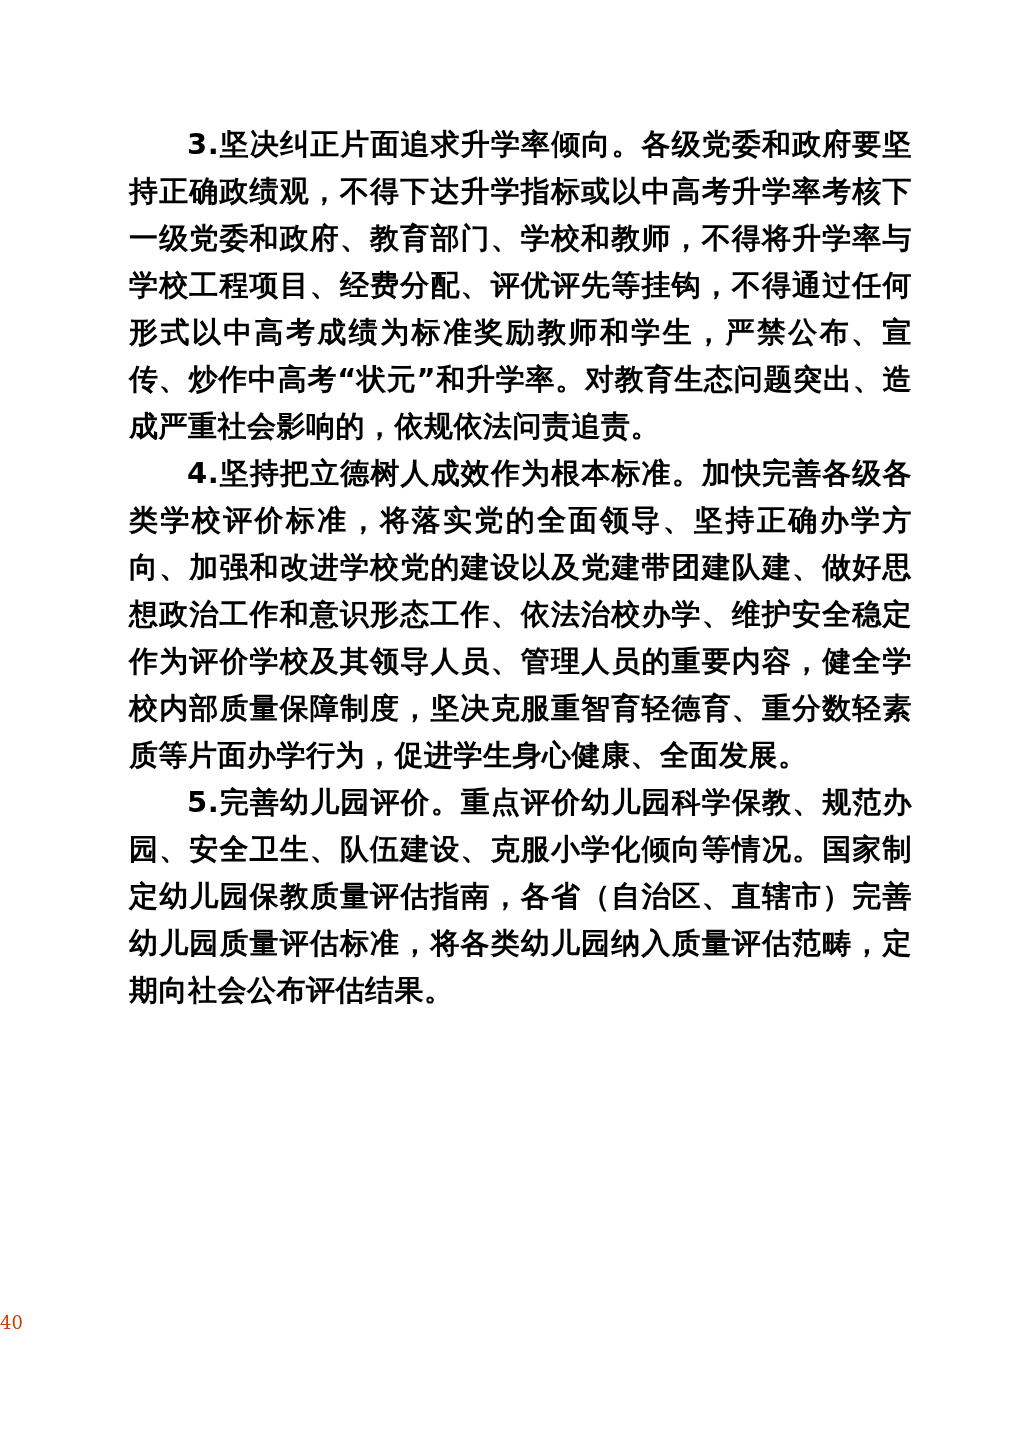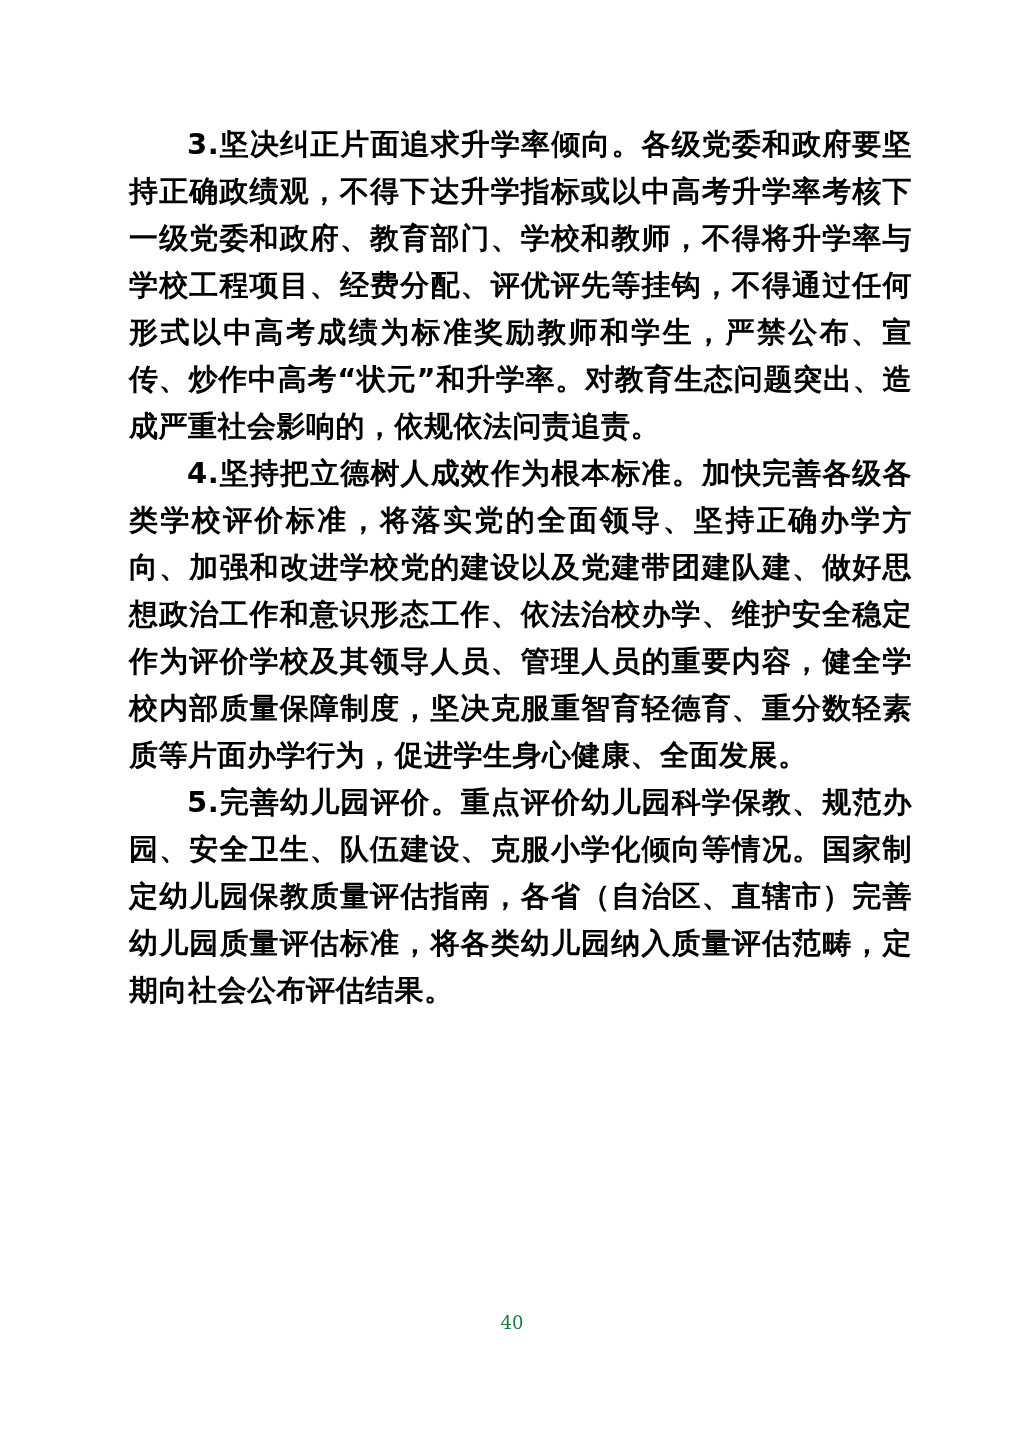--- a/index.html
+++ b/index.html
@@ -35,25 +35,25 @@
     word-break: break-all;
   }
   .para.heading {
     font-weight: 700;
   }
   .page-number {
     position: absolute;
     left: 0;
     top: 1312px;
     width: 100%;
-    text-align: center;
+    text-align: left;
     font-family: "DejaVu Serif", "Liberation Serif", serif;
     font-size: 18px;
     font-weight: 400;
-    color: #15803d;
+    color: #c2410c;
   }
 </style>
 </head>
 <body>
 
 <div class="page">
   <div class="content">
     <p class="para">3.坚决纠正片面追求升学率倾向。各级党委和政府要坚持正确政绩观，不得下达升学指标或以中高考升学率考核下一级党委和政府、教育部门、学校和教师，不得将升学率与学校工程项目、经费分配、评优评先等挂钩，不得通过任何形式以中高考成绩为标准奖励教师和学生，严禁公布、宣传、炒作中高考“状元”和升学率。对教育生态问题突出、造成严重社会影响的，依规依法问责追责。</p>
     <p class="para">4.坚持把立德树人成效作为根本标准。加快完善各级各类学校评价标准，将落实党的全面领导、坚持正确办学方向、加强和改进学校党的建设以及党建带团建队建、做好思想政治工作和意识形态工作、依法治校办学、维护安全稳定作为评价学校及其领导人员、管理人员的重要内容，健全学校内部质量保障制度，坚决克服重智育轻德育、重分数轻素质等片面办学行为，促进学生身心健康、全面发展。</p>
     <p class="para">5.完善幼儿园评价。重点评价幼儿园科学保教、规范办园、安全卫生、队伍建设、克服小学化倾向等情况。国家制定幼儿园保教质量评估指南，各省（自治区、直辖市）完善幼儿园质量评估标准，将各类幼儿园纳入质量评估范畴，定期向社会公布评估结果。</p>

